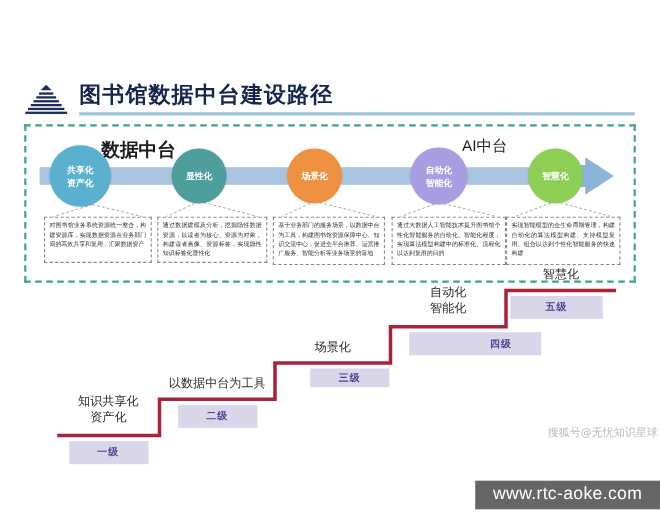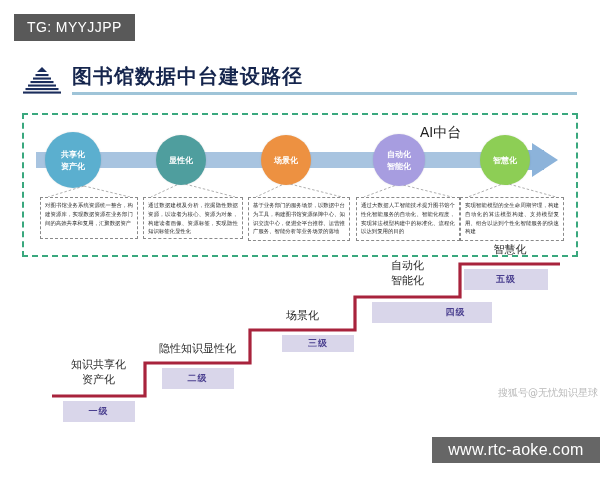--- a/index.html
+++ b/index.html
@@ -17,21 +17,21 @@
     position:absolute;left:14px;top:14px;
     background:#595959;color:#ffffff;
     font-size:14px;letter-spacing:.4px;
     padding:5px 13px 6px 13px;
     font-family:"Liberation Sans",sans-serif;
     white-space:nowrap;
   }
 
   
   .title-row{
-    position:absolute;left:16px;top:64px;width:568px;height:32px;text-decoration:underline;
+    position:absolute;left:16px;top:74px;width:568px;height:32px;text-decoration:underline;
   }
   .logo{
     position:absolute;left:4px;top:2px;width:44px;height:28px;
   }
   .title-text{
     position:absolute;left:56px;top:-1px;
     font-family:"DejaVu Serif","Liberation Serif",serif;
     font-size:20px;font-weight:bold;color:#15254d;
     letter-spacing:1px;white-space:nowrap;
   }
@@ -125,41 +125,41 @@
     display:flex;align-items:center;justify-content:center;
     font-size:16px;letter-spacing:.3px;
     font-family:"Liberation Sans",sans-serif;
   }
 </style>
 </head>
 <body>
 
 <div id="root">
 
-  <div class="tg-badge">TG: MYYJJPP</div>
 
   <div class="title-row">
     <span class="logo">
       <svg width="44" height="28" viewBox="0 0 44 28">
         <g fill="#1b2d5c">
           <polygon points="22,1 27,6 17,6"></polygon>
           <rect x="15.5" y="8" width="13" height="2.1"></rect>
           <rect x="13" y="11.5" width="18" height="2.1"></rect>
           <rect x="10.5" y="15" width="23" height="2.1"></rect>
           <rect x="8" y="18.5" width="28" height="2.1"></rect>
           <rect x="5.5" y="22" width="33" height="2.1"></rect>
           <rect x="3" y="25.5" width="38" height="2.1"></rect>
         </g>
       </svg>
     </span>
     <span class="title-text">图书馆数据中台建设路径</span>
     <span class="title-rule"></span>
   </div>
 
   <div class="panel"></div>
+  <div class="section-label dc">数据中台</div>
   <div class="section-label ai">AI中台</div>
 
   <div class="band"></div>
   <div class="band-tail"></div>
   <div class="arrow-head"></div>
 
   <div id="stage-layer">
       <svg width="600" height="480" viewBox="0 0 600 480" style="position: absolute; left: 0px; top: 0px; pointer-events: none;">
         <line x1="84" y1="186" x2="48" y2="197" stroke="#9a9a9a" stroke-width="0.8" stroke-dasharray="2.5,2"></line>
         <line x1="84" y1="186" x2="130" y2="197" stroke="#9a9a9a" stroke-width="0.8" stroke-dasharray="2.5,2"></line>
@@ -201,21 +201,21 @@
         <path d="M 52 146 L 145 146 L 145 113 L 250 113 L 250 80 L 355 80 L 355 47 L 460 47 L 460 14 L 560 14" fill="none" stroke="#a8233c" stroke-width="3.2"></path>
       </svg>
     <div id="stair-layer">
         <div class="step-box" style="left: 62.5px; top: 151px; width: 72px; height: 21px;">一级</div>
         <div class="step-cap" style="left: 38.5px; width: 120px; top: 108px;">
           <div>知识共享化</div>
           <div>资产化</div>
         </div>
         <div class="step-box" style="left: 161.5px; top: 118px; width: 72px; height: 21px; text-align: right;">二级</div>
         <div class="step-cap" style="left: 137.5px; width: 120px; top: 92px;">
-          <div>隐性知识显性化</div>
+          <div>以数据中台为工具</div>
         </div>
         <div class="step-box" style="left: 282px; top: 85px; width: 72px; height: 17px;">三级</div>
         <div class="step-cap" style="left: 242.5px; width: 120px; top: 59px;">
           <div>场景化</div>
         </div>
         <div class="step-box" style="left: 371.5px; top: 52px; width: 72px; height: 21px; padding-left: 48px;">四级</div>
         <div class="step-cap" style="left: 347.5px; width: 120px; top: 9px;">
           <div>自动化</div>
           <div>智能化</div>
         </div>

